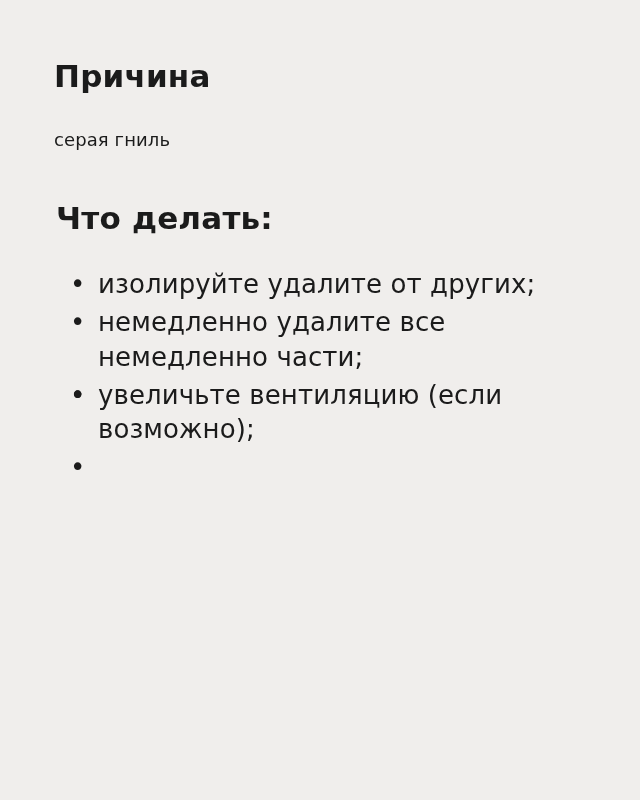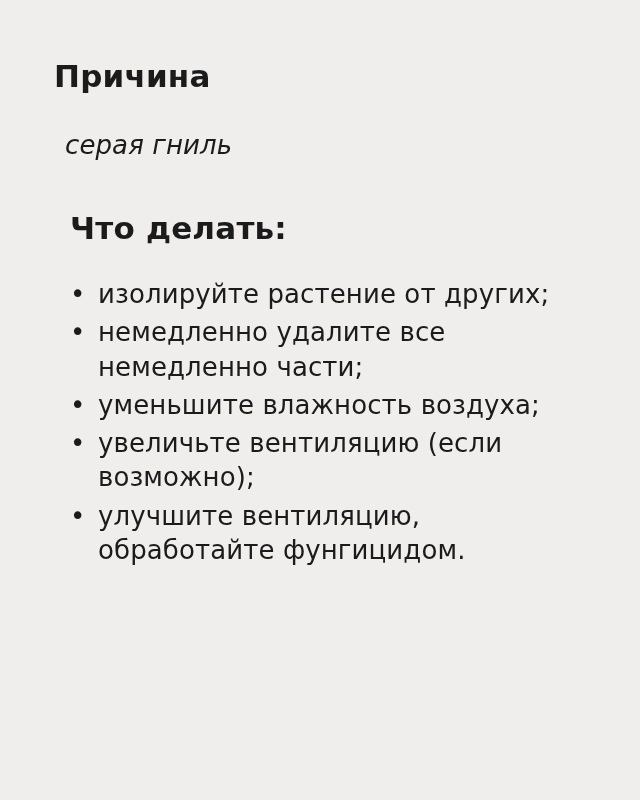--- a/index.html
+++ b/index.html
@@ -26,29 +26,28 @@
     font-weight: bold;
     letter-spacing: 0.2px;
     line-height: 1.2;
     margin: 0 0 34px 0;
   }
   .subheading {
     font-size: 31px;
     font-weight: bold;
     letter-spacing: 0.2px;
     line-height: 1.2;
-    margin: 0 0 30px 16px;
+    margin: 0 0 30px 2px;
   }
   .body-text {
-    font-size: 26px;
+    font-size: 18px;
     font-weight: normal;
     line-height: 1.25;
-    margin: 0 0 48px 11px;
+    margin: 0 0 48px 0;
     letter-spacing: 0.1px;
-    font-style: italic;
   }
   ul.steps {
     list-style: none;
     margin: 0;
     padding: 0;
   }
   ul.steps li {
     position: relative;
     font-size: 26px;
     line-height: 1.32;
@@ -71,33 +70,31 @@
 
   <h1 class="heading">Причина</h1>
 
   <p class="body-text">серая гниль</p>
 
   <h2 class="subheading">Что делать:</h2>
 
   <ul class="steps">
     <li>
       <span class="bullet">•</span>
-      <span>изолируйте растение от других;</span>
+      <span>изолируйте удалите от других;</span>
     </li>
     <li>
       <span class="bullet">•</span>
       <span>немедленно удалите все немедленно части;</span>
     </li>
     <li>
       <span class="bullet">•</span>
-      <span>уменьшите влажность воздуха;</span>
     </li>
     <li>
       <span class="bullet">•</span>
       <span>увеличьте вентиляцию (если возможно);</span>
     </li>
     <li>
       <span class="bullet">•</span>
-      <span>улучшите вентиляцию, обработайте фунгицидом.</span>
     </li>
   </ul>
 
 </div>
 
 </body></html>

